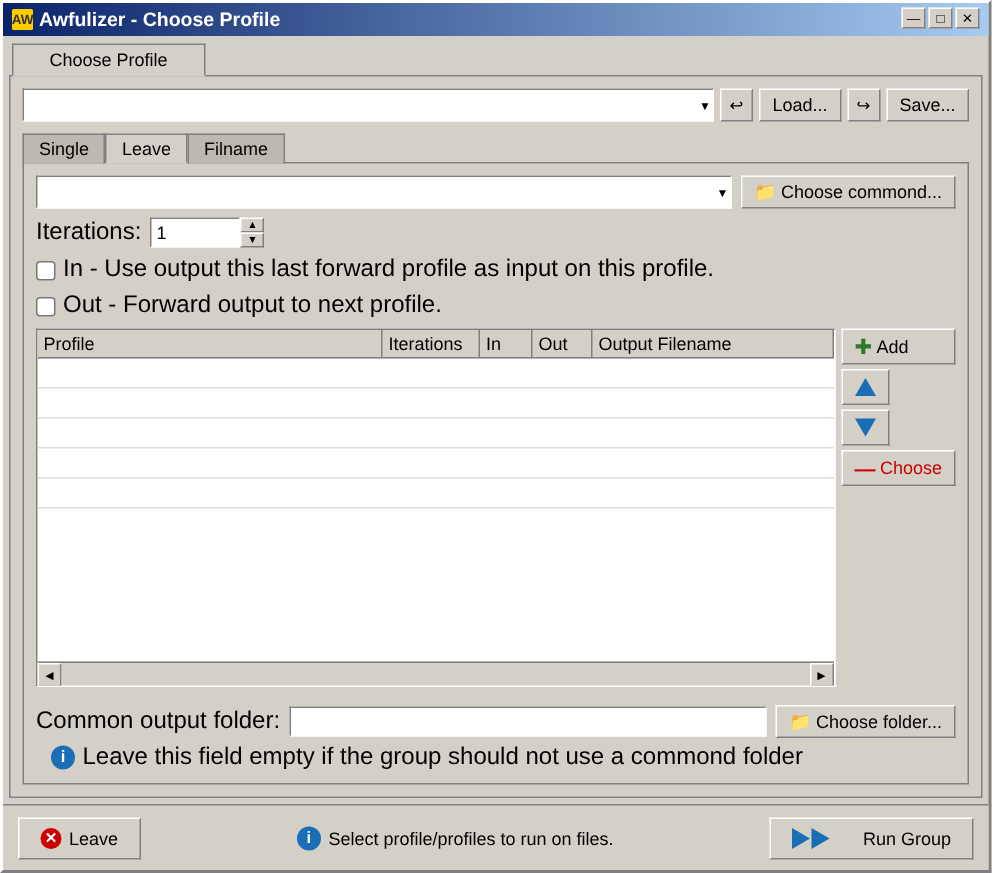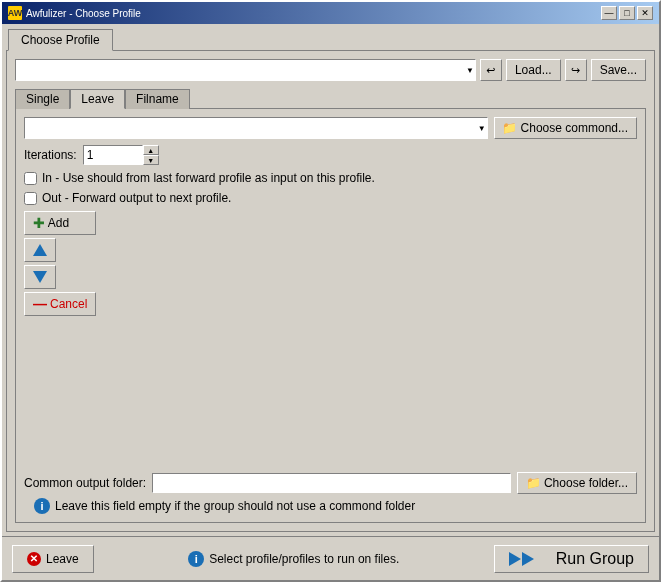--- a/index.html
+++ b/index.html
@@ -19,43 +19,43 @@
       border-left: 2px solid #ffffff;
       display: flex;
       flex-direction: column;
       background: #d4d0c8;
     }
     .title-bar {
       background: linear-gradient(to right, #0a246a, #a6caf0);
       color: white;
       padding: 3px 6px;
       display: flex;
-      align-items: center;
+      align-items: flex-start;
       justify-content: space-between;
       height: 22px;
       flex-shrink: 0;
     }
     .title-bar-left {
       display: flex;
       align-items: center;
       gap: 4px;
     }
     .title-icon {
       width: 14px;
       height: 14px;
       background: #ffcc00;
       border-radius: 1px;
       font-size: 9px;
       display: flex; align-items: center; justify-content: center;
       color: #333;
       font-weight: bold;
     }
     .title-text {
-      font-size: 10px;
-      font-weight: normal;
+      font-size: 13px;
+      font-weight: bold;
       color: white;
     }
     .title-buttons {
       display: flex;
       gap: 2px;
     }
     .title-btn {
       width: 16px;
       height: 14px;
       background: #d4d0c8;
@@ -72,21 +72,21 @@
       flex: 1;
       display: flex;
       flex-direction: column;
       padding: 4px;
     }
     .tab-strip-outer {
       background: #d4d0c8;
     }
     .tab-strip-outer .tab {
       display: inline-block;
-      padding: 3px 12px;
+      padding: 3px 24px;
       border: 1px solid #808080;
       border-bottom: none;
       background: #d4d0c8;
       cursor: pointer;
       font-size: 12px;
       margin-left: 2px;
       position: relative;
       top: 1px;
     }
     .tab.active {
@@ -158,21 +158,21 @@
       display: flex;
       flex-direction: column;
       gap: 6px;
     }
     .row {
       display: flex;
       align-items: center;
       gap: 6px;
     }
     .label {
-      font-size: 12px;
+      font-size: 16px;
       white-space: nowrap;
     }
     .input-text {
       height: 20px;
       border: 1px solid;
       border-color: #808080 #ffffff #ffffff #808080;
       background: white;
       padding: 0 3px;
       font-size: 12px;
     }
@@ -320,21 +320,21 @@
       border: 1px solid;
       border-color: #ffffff #808080 #808080 #ffffff;
       font-size: 12px;
       cursor: pointer;
       display: flex;
       align-items: center;
       gap: 3px;
       color: #cc0000;
     }
     .bottom-section {
-      margin-top: 18px;
+      margin-top: 6px;
       display: flex;
       flex-direction: column;
       gap: 4px;
     }
     .output-folder-row {
       display: flex;
       align-items: center;
       gap: 6px;
     }
     .info-row {
@@ -377,21 +377,21 @@
       display: flex;
       align-items: center;
       gap: 5px;
     }
     .btn-run {
       height: 28px;
       padding: 0 14px;
       background: #d4d0c8;
       border: 1px solid;
       border-color: #ffffff #808080 #808080 #ffffff;
-      font-size: 16px;
+      font-size: 12px;
       cursor: pointer;
       display: flex;
       align-items: center;
       gap: 22px;
     }
     .footer-info {
       display: flex;
       align-items: center;
       gap: 5px;
     }
@@ -511,50 +511,71 @@
             <input class="spinner-input" type="text" value="1" style="">
             <div class="spinner-btns">
               <div class="spinner-btn">▲</div>
               <div class="spinner-btn">▼</div>
             </div>
           </div>
         </div>
 
         <div class="checkbox-row">
           <input type="checkbox" style="">
-          <label class="label">In - Use should from last forward profile as input on this profile.</label>
+          <label class="label">In - Use output this last forward profile as input on this profile.</label>
         </div>
 
         <div class="checkbox-row">
           <input type="checkbox" style="">
           <label class="label">Out - Forward output to next profile.</label>
         </div>
 
 
         <div class="profile-table-section">
           <div class="profile-table-wrapper">
+            <div class="table-area">
+              <div class="table-header">
+                <div class="th th-profile">Profile</div>
+                <div class="th th-iter">Iterations</div>
+                <div class="th th-in">In</div>
+                <div class="th th-out">Out</div>
+                <div class="th th-filename">Output Filename</div>
+              </div>
+              <div class="table-body">
+                <div class="table-row-empty"></div>
+                <div class="table-row-empty"></div>
+                <div class="table-row-empty"></div>
+                <div class="table-row-empty"></div>
+                <div class="table-row-empty"></div>
+              </div>
+              <div class="table-scrollbar-row">
+                <div class="scroll-end-btn">◄</div>
+                <div class="hscroll"></div>
+                <div class="scroll-end-btn">►</div>
+              </div>
+            </div>
 
             <div class="table-side-btns">
               <button class="btn-add">
                 <span class="plus-icon">✚</span>
                 <span>Add</span>
               </button>
               <button class="btn-move">
                 <svg width="18" height="18" viewBox="0 0 18 18">
                   <polygon points="9,3 16,15 2,15" fill="#1a6eb5"></polygon>
                 </svg>
               </button>
               <button class="btn-move">
                 <svg width="18" height="18" viewBox="0 0 18 18">
                   <polygon points="9,15 16,3 2,3" fill="#1a6eb5"></polygon>
                 </svg>
               </button>
               <button class="btn-remove">
                 <span class="minus-icon">—</span>
-                <span>Cancel</span>
+                <span>Choose</span>
               </button>
             </div>
           </div>
         </div>
 
         <div class="bottom-section">
           <div class="output-folder-row">
             <span class="label">Common output folder:</span>
             <input class="input-text" type="text" style="flex: 1 1 0%;">
             <button class="btn-small">

